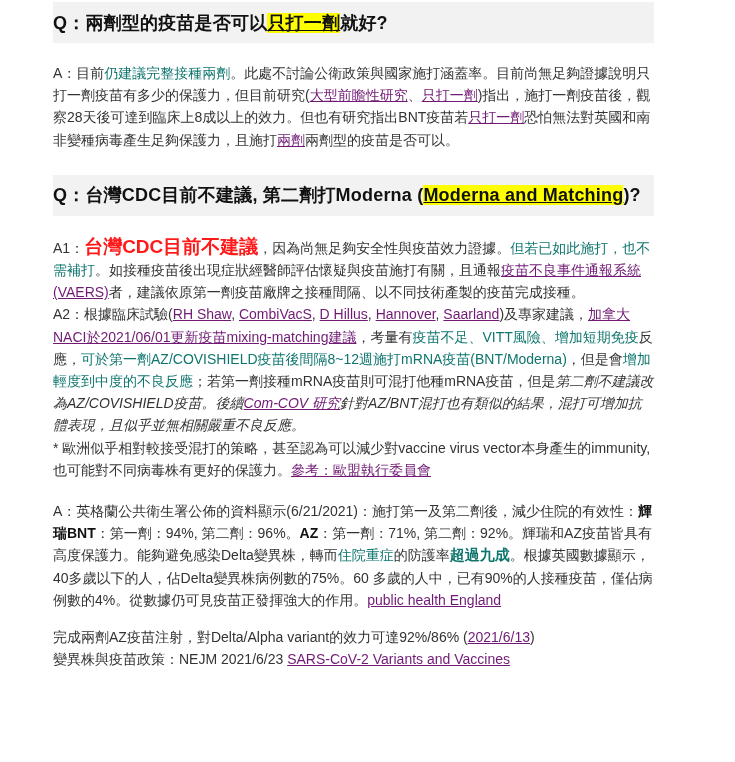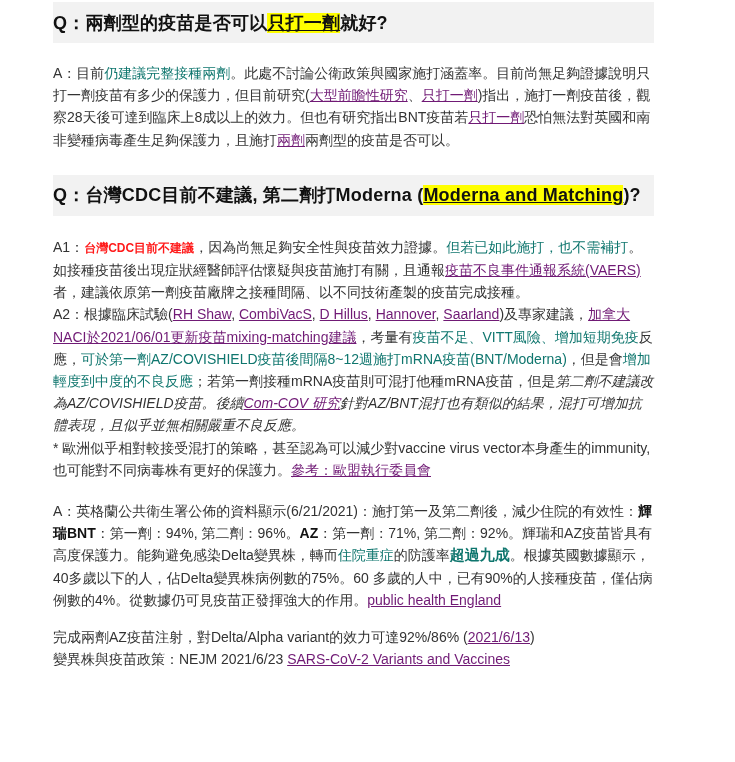--- a/index.html
+++ b/index.html
@@ -5,21 +5,21 @@
   html, body { margin:0; padding:0; background:#ffffff; }
   body { width:735px; height:762px; overflow:hidden; position:relative;
          font-family:"Liberation Sans","DejaVu Sans",sans-serif; color:#222; }
   .wrap { position:absolute; left:53px; width:601px; top:2px; }
   .qhead { background:#f2f2f2; height:41px; display:flex; align-items:center;
            padding-left:0; font-weight:bold; font-size:18px; color:#111; letter-spacing:0.2px; }
   .qhead span { white-space:nowrap; }
   .hl { background:#ffff00; text-decoration:underline; color:#111; }
   .ans { font-size:14px; line-height:22.2px; color:#333; margin:0; }
   .red { color:#0f766e; }
-  .redb { color:#ff1a1a; font-weight:bold; font-size:12px; }
+  .redb { color:#ff1a1a; font-weight:bold; font-size:19px; }
   .b { font-weight:bold; color:#111; }
   a { color:#701a75; }
   .it { font-style:italic; }
   .sec1-ans { margin-top:19px; }
   .sec2 { margin-top:24px; }
   .sec2-ans { margin-top:20px; }
   .sec3 { margin-top:24px; }
   .sec3-ans { margin-top:19px; }
   .refs { margin-top:15px; font-size:14px; line-height:22px; color:#333; }
 </style>

